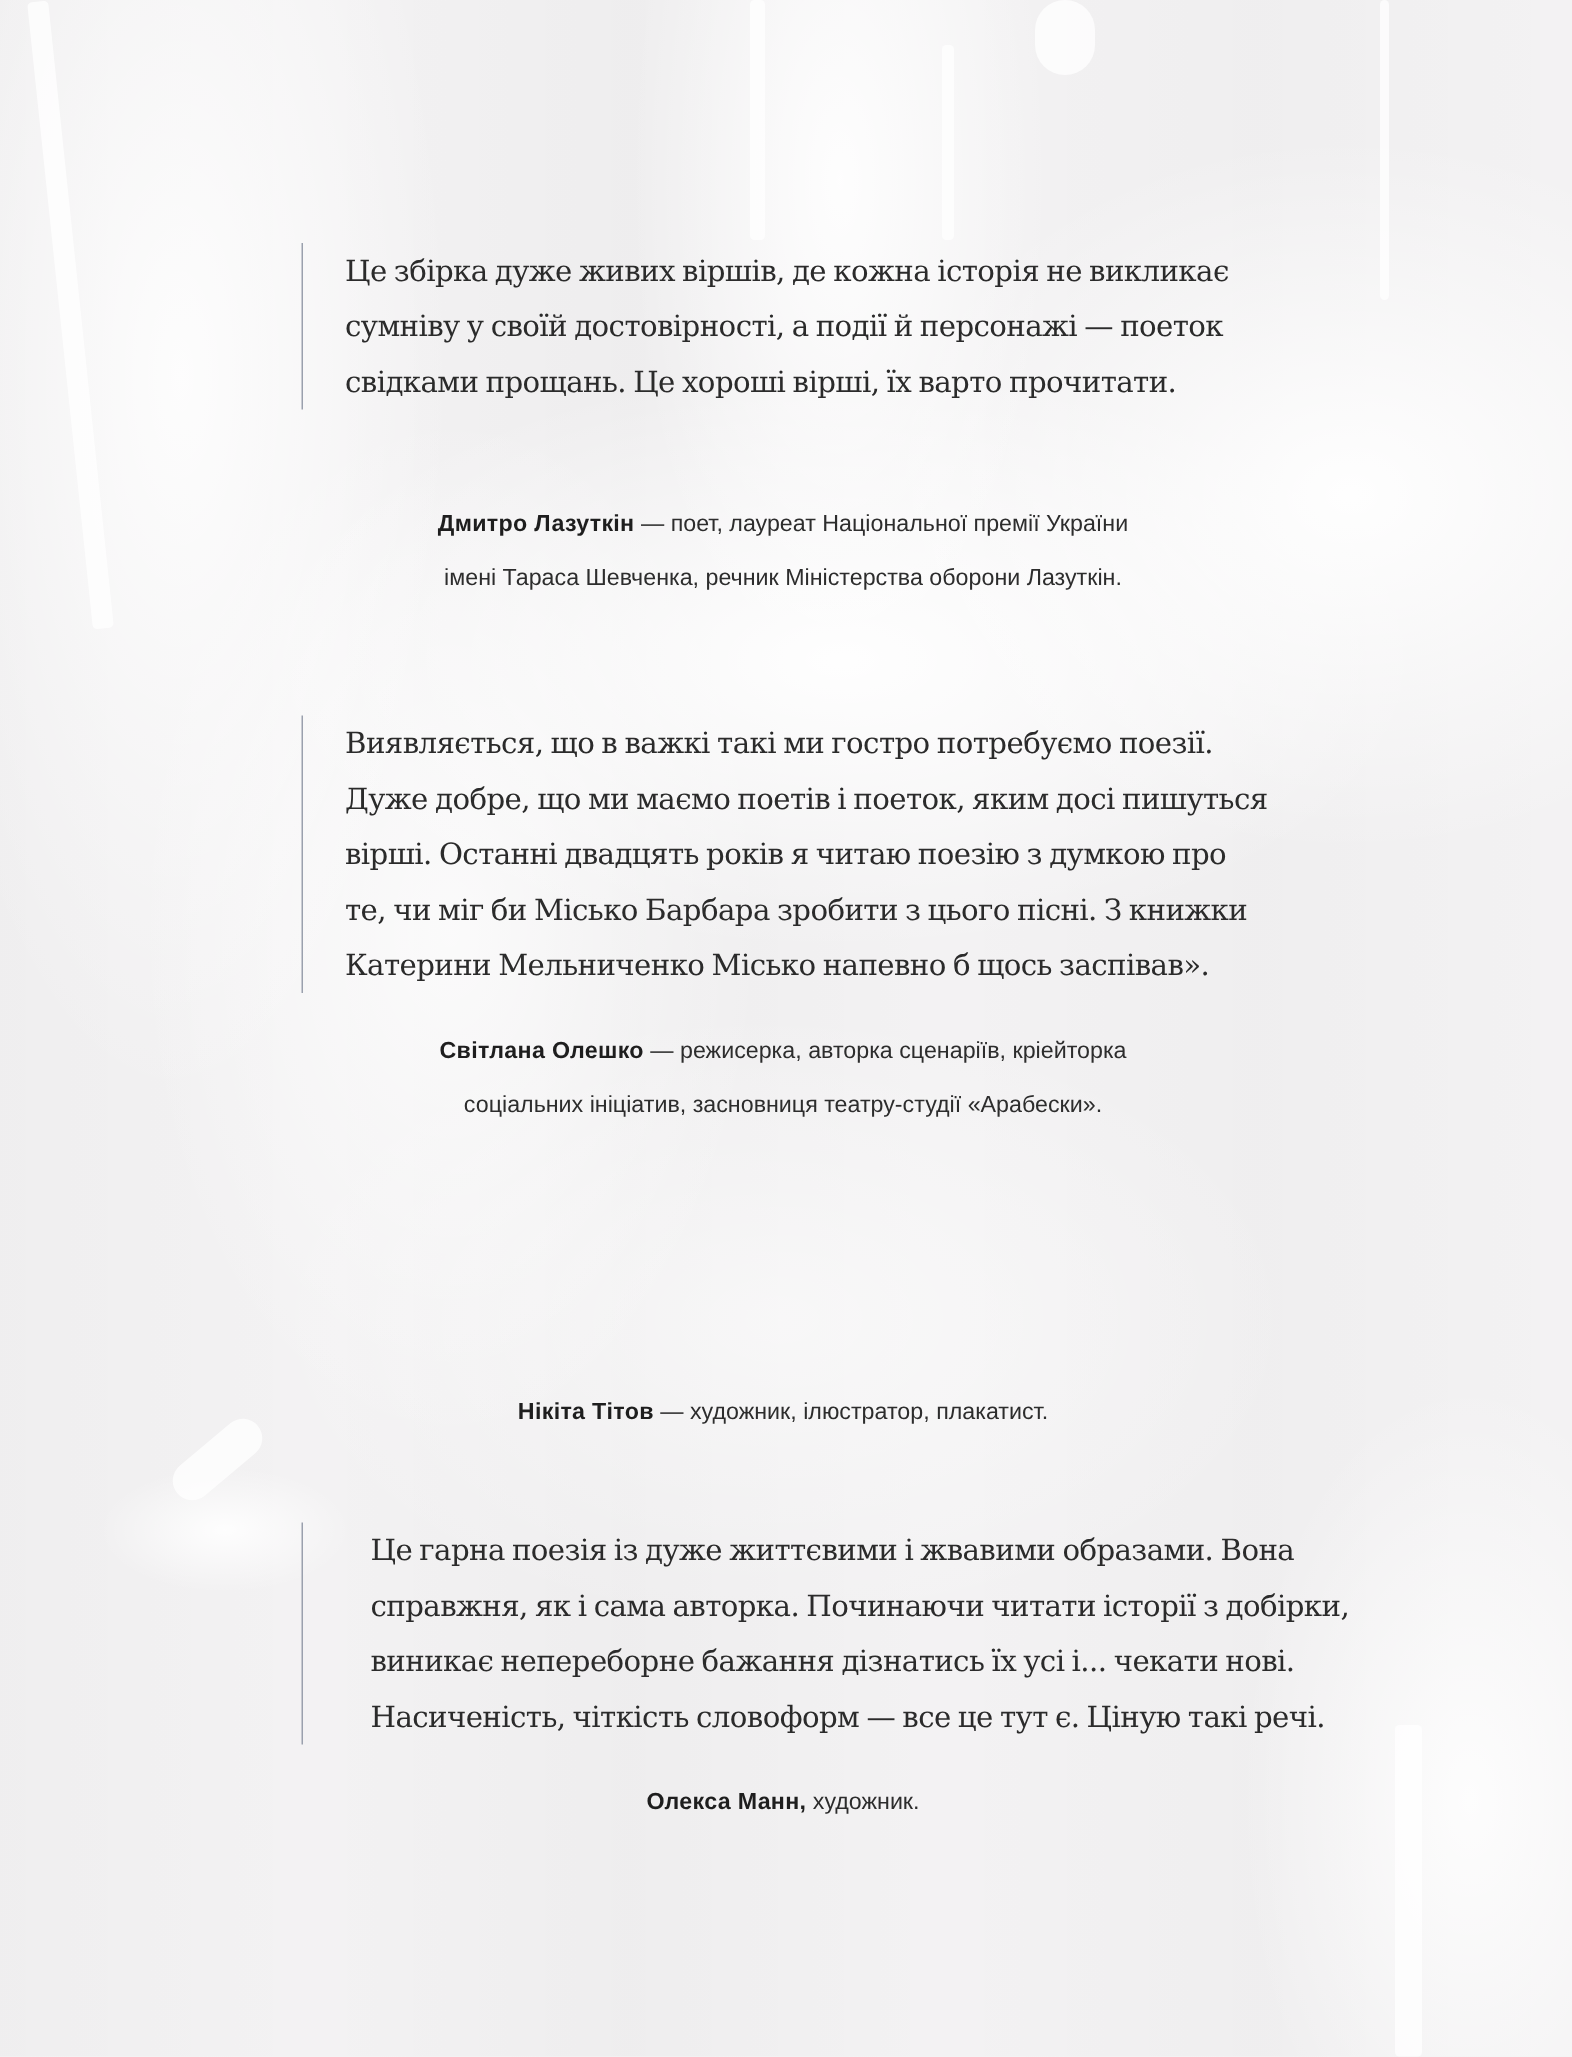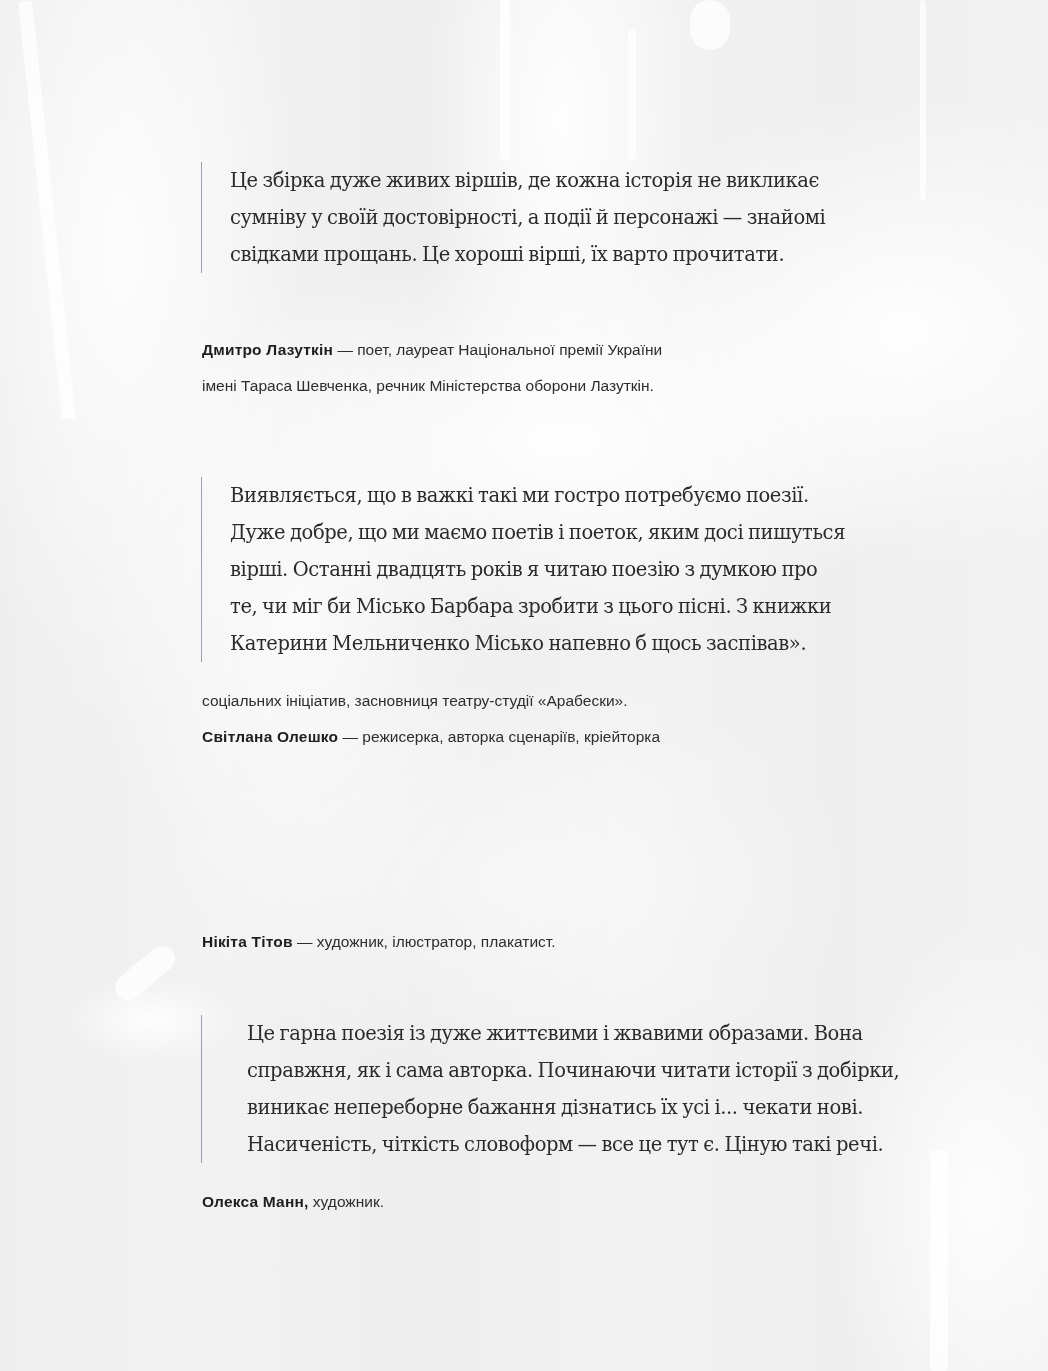--- a/index.html
+++ b/index.html
@@ -47,58 +47,58 @@
   .quote .line { display: block; white-space: nowrap; }
   .attrib {
     position: absolute;
     left: 202px;
     font-family: "Liberation Sans", "DejaVu Sans", sans-serif;
     font-size: 15.5px;
     line-height: 36px;
     color: #2d2d2d;
     width: 640px;
   }
-  .attrib .line { display: block; white-space: nowrap; }
+  .attrib .line { display: block; white-space: nowrap; text-align: center; }
   .attrib .name { font-weight: bold; color: #1e1e1e; letter-spacing: 0.2px; }
 </style>
 </head>
 <body>
 
 <div class="bg">
   <div class="streak" style="left:40px;top:0;width:14px;height:420px;transform:rotate(-6deg);"></div>
   <div class="streak" style="left:500px;top:0;width:10px;height:160px;"></div>
   <div class="streak" style="left:628px;top:30px;width:8px;height:130px;"></div>
   <div class="streak" style="left:690px;top:0;width:40px;height:50px;border-radius:20px;"></div>
   <div class="streak" style="left:920px;top:0;width:6px;height:200px;"></div>
   <div class="streak" style="left:110px;top:960px;width:70px;height:26px;border-radius:14px;transform:rotate(-40deg);"></div>
   <div class="streak" style="left:930px;top:1150px;width:18px;height:221px;"></div>
 </div>
 
 <div class="content">
 
   <div class="quote" style="top:162px;">
     <span class="line">Це збірка дуже живих віршів, де кожна історія не викликає</span>
-    <span class="line">сумніву у своїй достовірності, а події й персонажі — знайомі</span>
+    <span class="line">сумніву у своїй достовірності, а події й персонажі — поеток</span>
     <span class="line">свідками прощань. Це хороші вірші, їх варто прочитати.</span>
   </div>
   <div class="attrib" style="top:332px;">
     <span class="line"><span class="name">Дмитро Лазуткін</span><span> — поет, лауреат Національної премії України</span></span>
     <span class="line">імені Тараса Шевченка, речник Міністерства оборони Лазуткін.</span>
   </div>
 
   <div class="quote" style="top:477px;">
     <span class="line">Виявляється, що в важкі такі ми гостро потребуємо поезії.</span>
     <span class="line">Дуже добре, що ми маємо поетів і поеток, яким досі пишуться</span>
     <span class="line">вірші. Останні двадцять років я читаю поезію з думкою про</span>
     <span class="line">те, чи міг би Місько Барбара зробити з цього пісні. З книжки</span>
     <span class="line">Катерини Мельниченко Місько напевно б щось заспівав».</span>
   </div>
   <div class="attrib" style="top:683px;">
+    <span class="line"><span class="name">Світлана Олешко</span><span> — режисерка, авторка сценаріїв, кріейторка</span></span>
     <span class="line">соціальних ініціатив, засновниця театру-студії «Арабески».</span>
-    <span class="line"><span class="name">Світлана Олешко</span><span> — режисерка, авторка сценаріїв, кріейторка</span></span>
   </div>
 
   <div class="attrib" style="top:924px;">
     <span class="line"><span class="name">Нікіта Тітов</span><span> — художник, ілюстратор, плакатист.</span></span>
   </div>
 
   <div class="quote" style="top:1015px;padding-left:45px;">
     <span class="line">Це гарна поезія із дуже життєвими і жвавими образами. Вона</span>
     <span class="line">справжня, як і сама авторка. Починаючи читати історії з добірки,</span>
     <span class="line">виникає непереборне бажання дізнатись їх усі і... чекати нові.</span>

